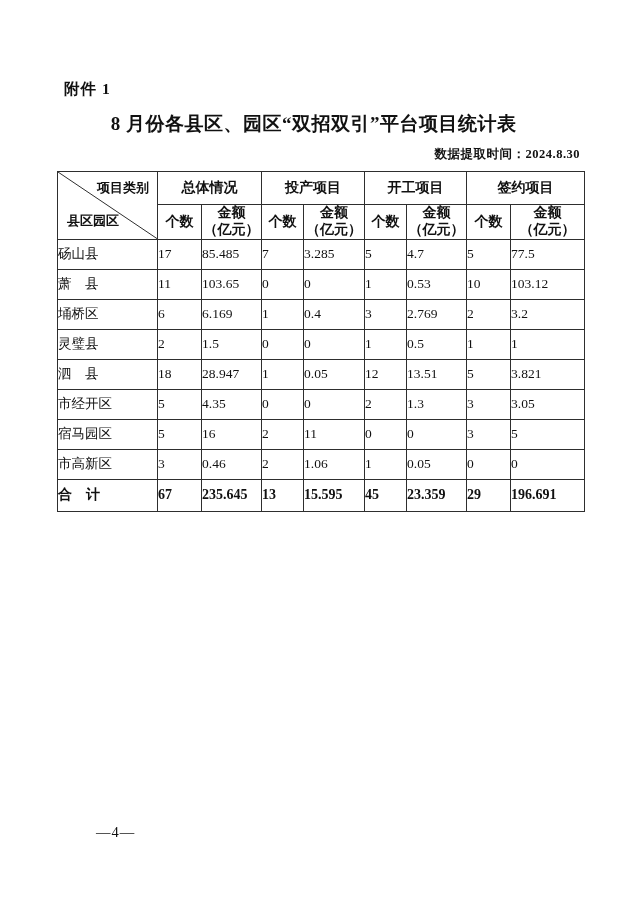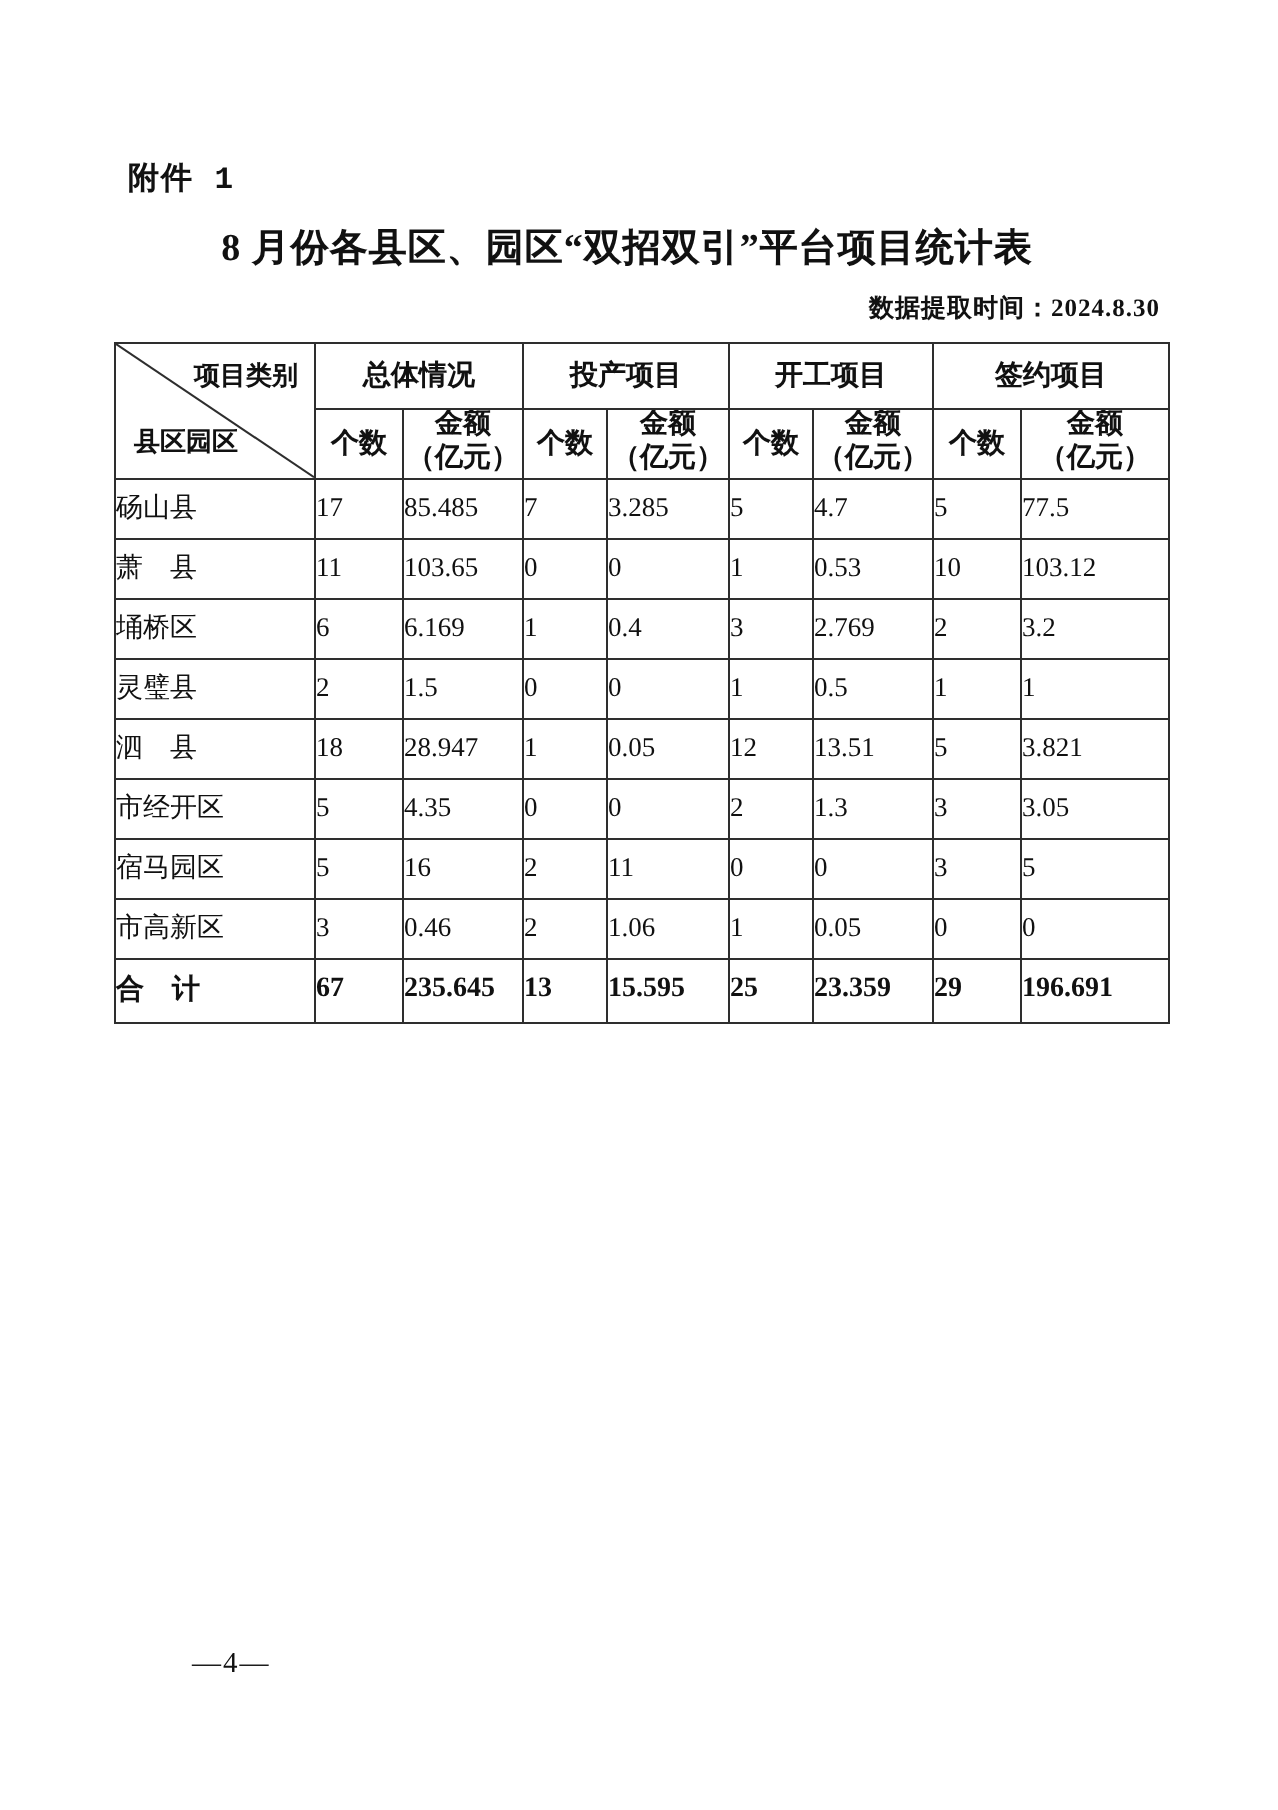--- a/index.html
+++ b/index.html
@@ -10,21 +10,21 @@
   }
   .page {
     position: relative;
     width: 639px; height: 905px;
     background: #ffffff;
     color: #111111;
     overflow: hidden;
   }
   .attachment {
     position: absolute; left: 64px; top: 79px;
-    font-family: Liberation Mono, monospace;
+    font-family: Liberation Serif, serif;
     font-weight: 600; font-size: 15.5px; letter-spacing: 1px;
   }
   .title {
     position: absolute; left: 0; right: 12px; top: 111px; margin: 0;
     text-align: center;
     font-size: 19px; font-weight: 700; letter-spacing: 0.5px;
   }
   .timestamp {
     position: absolute; right: 59px; top: 146px;
     font-size: 12.5px; font-weight: 600; letter-spacing: 0.5px;
@@ -213,21 +213,21 @@
         <td>0.05</td>
         <td>0</td>
         <td>0</td>
       </tr>
       <tr class="trow">
         <td class="rowname">合　计</td>
         <td>67</td>
         <td>235.645</td>
         <td>13</td>
         <td>15.595</td>
-        <td>25</td>
+        <td>45</td>
         <td>23.359</td>
         <td>29</td>
         <td>196.691</td>
       </tr>
     </tbody>
   </table>
 
   <div class="pageno">—4—</div>
 
 </div>

